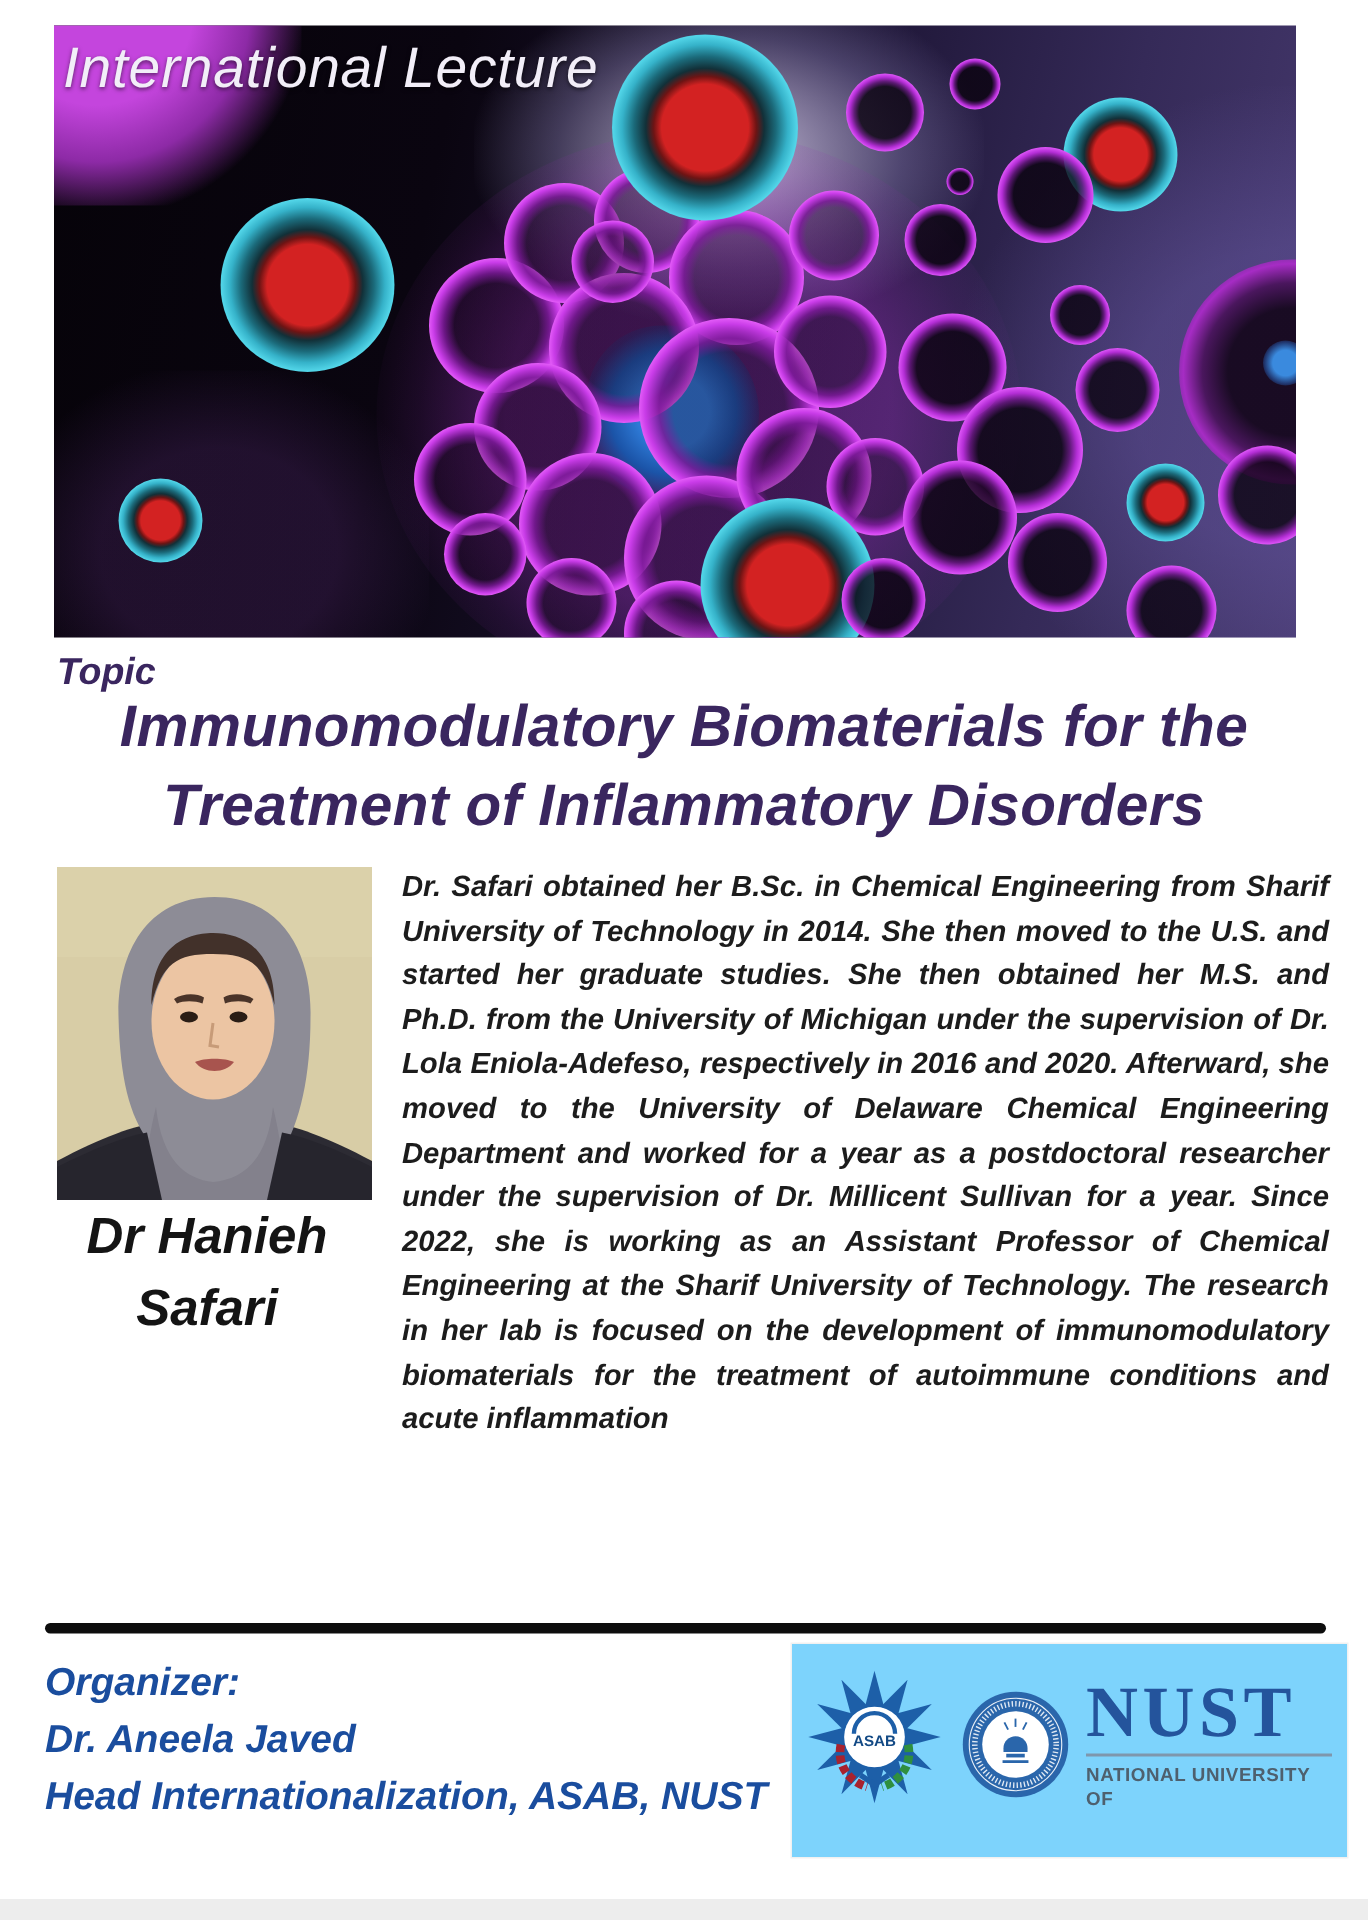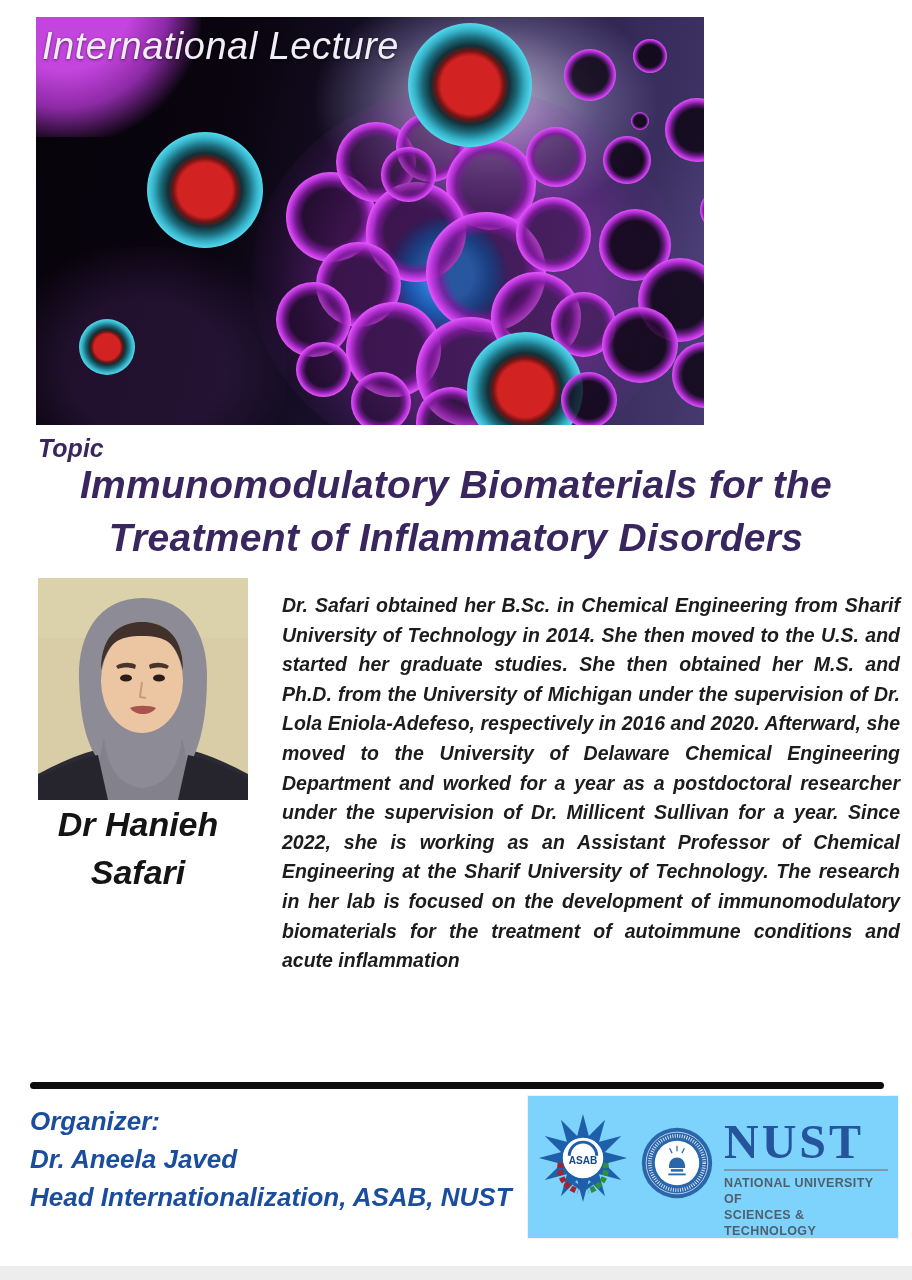--- a/index.html
+++ b/index.html
@@ -2,21 +2,21 @@
 <html><head>
 <meta charset="utf-8">
 <style>
   html,body{margin:0;padding:0;background:#ffffff;}
   .page{
     position:relative;width:912px;height:1280px;background:#ffffff;
     overflow:hidden;font-family:"Liberation Sans",sans-serif;
   }
   
   .hero{
-    position:absolute;left:36px;top:17px;width:668px;height:408px;overflow:hidden;
+    position:absolute;left:36px;top:17px;width:828px;height:408px;overflow:hidden;
     background:linear-gradient(102deg,#060309 0%,#0a0510 30%,#1d1535 58%,#352a58 80%,#46396e 100%);
   }
   .h-glow-top{position:absolute;left:280px;top:-30px;width:340px;height:230px;
     background:radial-gradient(ellipse at center,rgba(216,206,240,.65) 0 18%,rgba(160,150,205,.35) 48%,rgba(0,0,0,0) 72%);}
   .h-glow-right{position:absolute;left:600px;top:40px;width:480px;height:420px;
     background:radial-gradient(ellipse at center,rgba(110,95,175,.38) 0 35%,rgba(0,0,0,0) 72%);}
   .h-glow-bl{position:absolute;left:-30px;top:230px;width:280px;height:240px;
     background:radial-gradient(ellipse at center,rgba(120,60,160,.22) 0 40%,rgba(0,0,0,0) 75%);}
   .h-blob-tl{position:absolute;left:-45px;top:-55px;width:210px;height:175px;
     background:radial-gradient(circle at 35% 25%,#c445dd 0 34%,#8d2aa6 54%,rgba(0,0,0,0) 74%);}
@@ -44,21 +44,21 @@
   .lect-title{position:absolute;left:0;width:912px;text-align:center;color:#3a265f;
     font-size:39px;font-weight:bold;font-style:italic;letter-spacing:.3px;}
   .lect-l1{top:463px;font-style:italic;}
   .lect-l2{top:516px;}
   
   .photo{position:absolute;left:38px;top:578px;width:210px;height:222px;overflow:hidden;}
   .speaker-name{position:absolute;left:10px;top:800px;width:256px;text-align:center;
     color:#141414;font-size:34px;font-weight:bold;font-style:italic;line-height:48px;}
   .speaker-role{position:absolute;left:10px;top:898px;width:256px;text-align:center;
     color:#1b1b1b;font-size:20px;font-weight:bold;font-style:italic;}
-  .bio{position:absolute;left:268px;top:577px;width:618px;margin:14px;
+  .bio{position:absolute;left:268px;top:577px;width:618px;margin:0;
     color:#1c1c1c;font-size:19.5px;font-weight:bold;font-style:italic;line-height:29.6px;
     text-align:justify;}
   
   .schedule{position:absolute;left:22px;top:950px;color:#141414;
     font-size:27px;font-weight:bold;font-style:italic;line-height:39px;}
   
   .rule{position:absolute;left:30px;top:1082px;width:854px;height:7px;background:#0d0d0d;border-radius:4px;}
   .organizer{position:absolute;left:30px;top:1102px;color:#1a4d9e;
     font-size:26px;font-weight:bold;font-style:italic;line-height:38px;}
   .logo-card{position:absolute;left:528px;top:1096px;width:370px;height:142px;background:#7dd3fc;
@@ -210,19 +210,18 @@
       <path d="M47,64 A13,13 0 0 1 73,64 L73,68 L47,68 Z" fill="#2a66ab"></path>
       <rect x="50" y="70" width="20" height="4" fill="#2a66ab"></rect>
       <rect x="46" y="77" width="28" height="3" fill="#2a66ab"></rect>
     </svg>
 
     <div class="nust-block">
       <div class="nust-word">NUST</div>
       <div class="nust-line"></div>
       <div class="nust-sub">
         <div>NATIONAL UNIVERSITY OF</div>
-        <div>SCIENCES &amp; TECHNOLOGY</div>
       </div>
     </div>
   </div>
 
   <div class="bottom-strip"></div>
 </div>
 
 </body></html>

